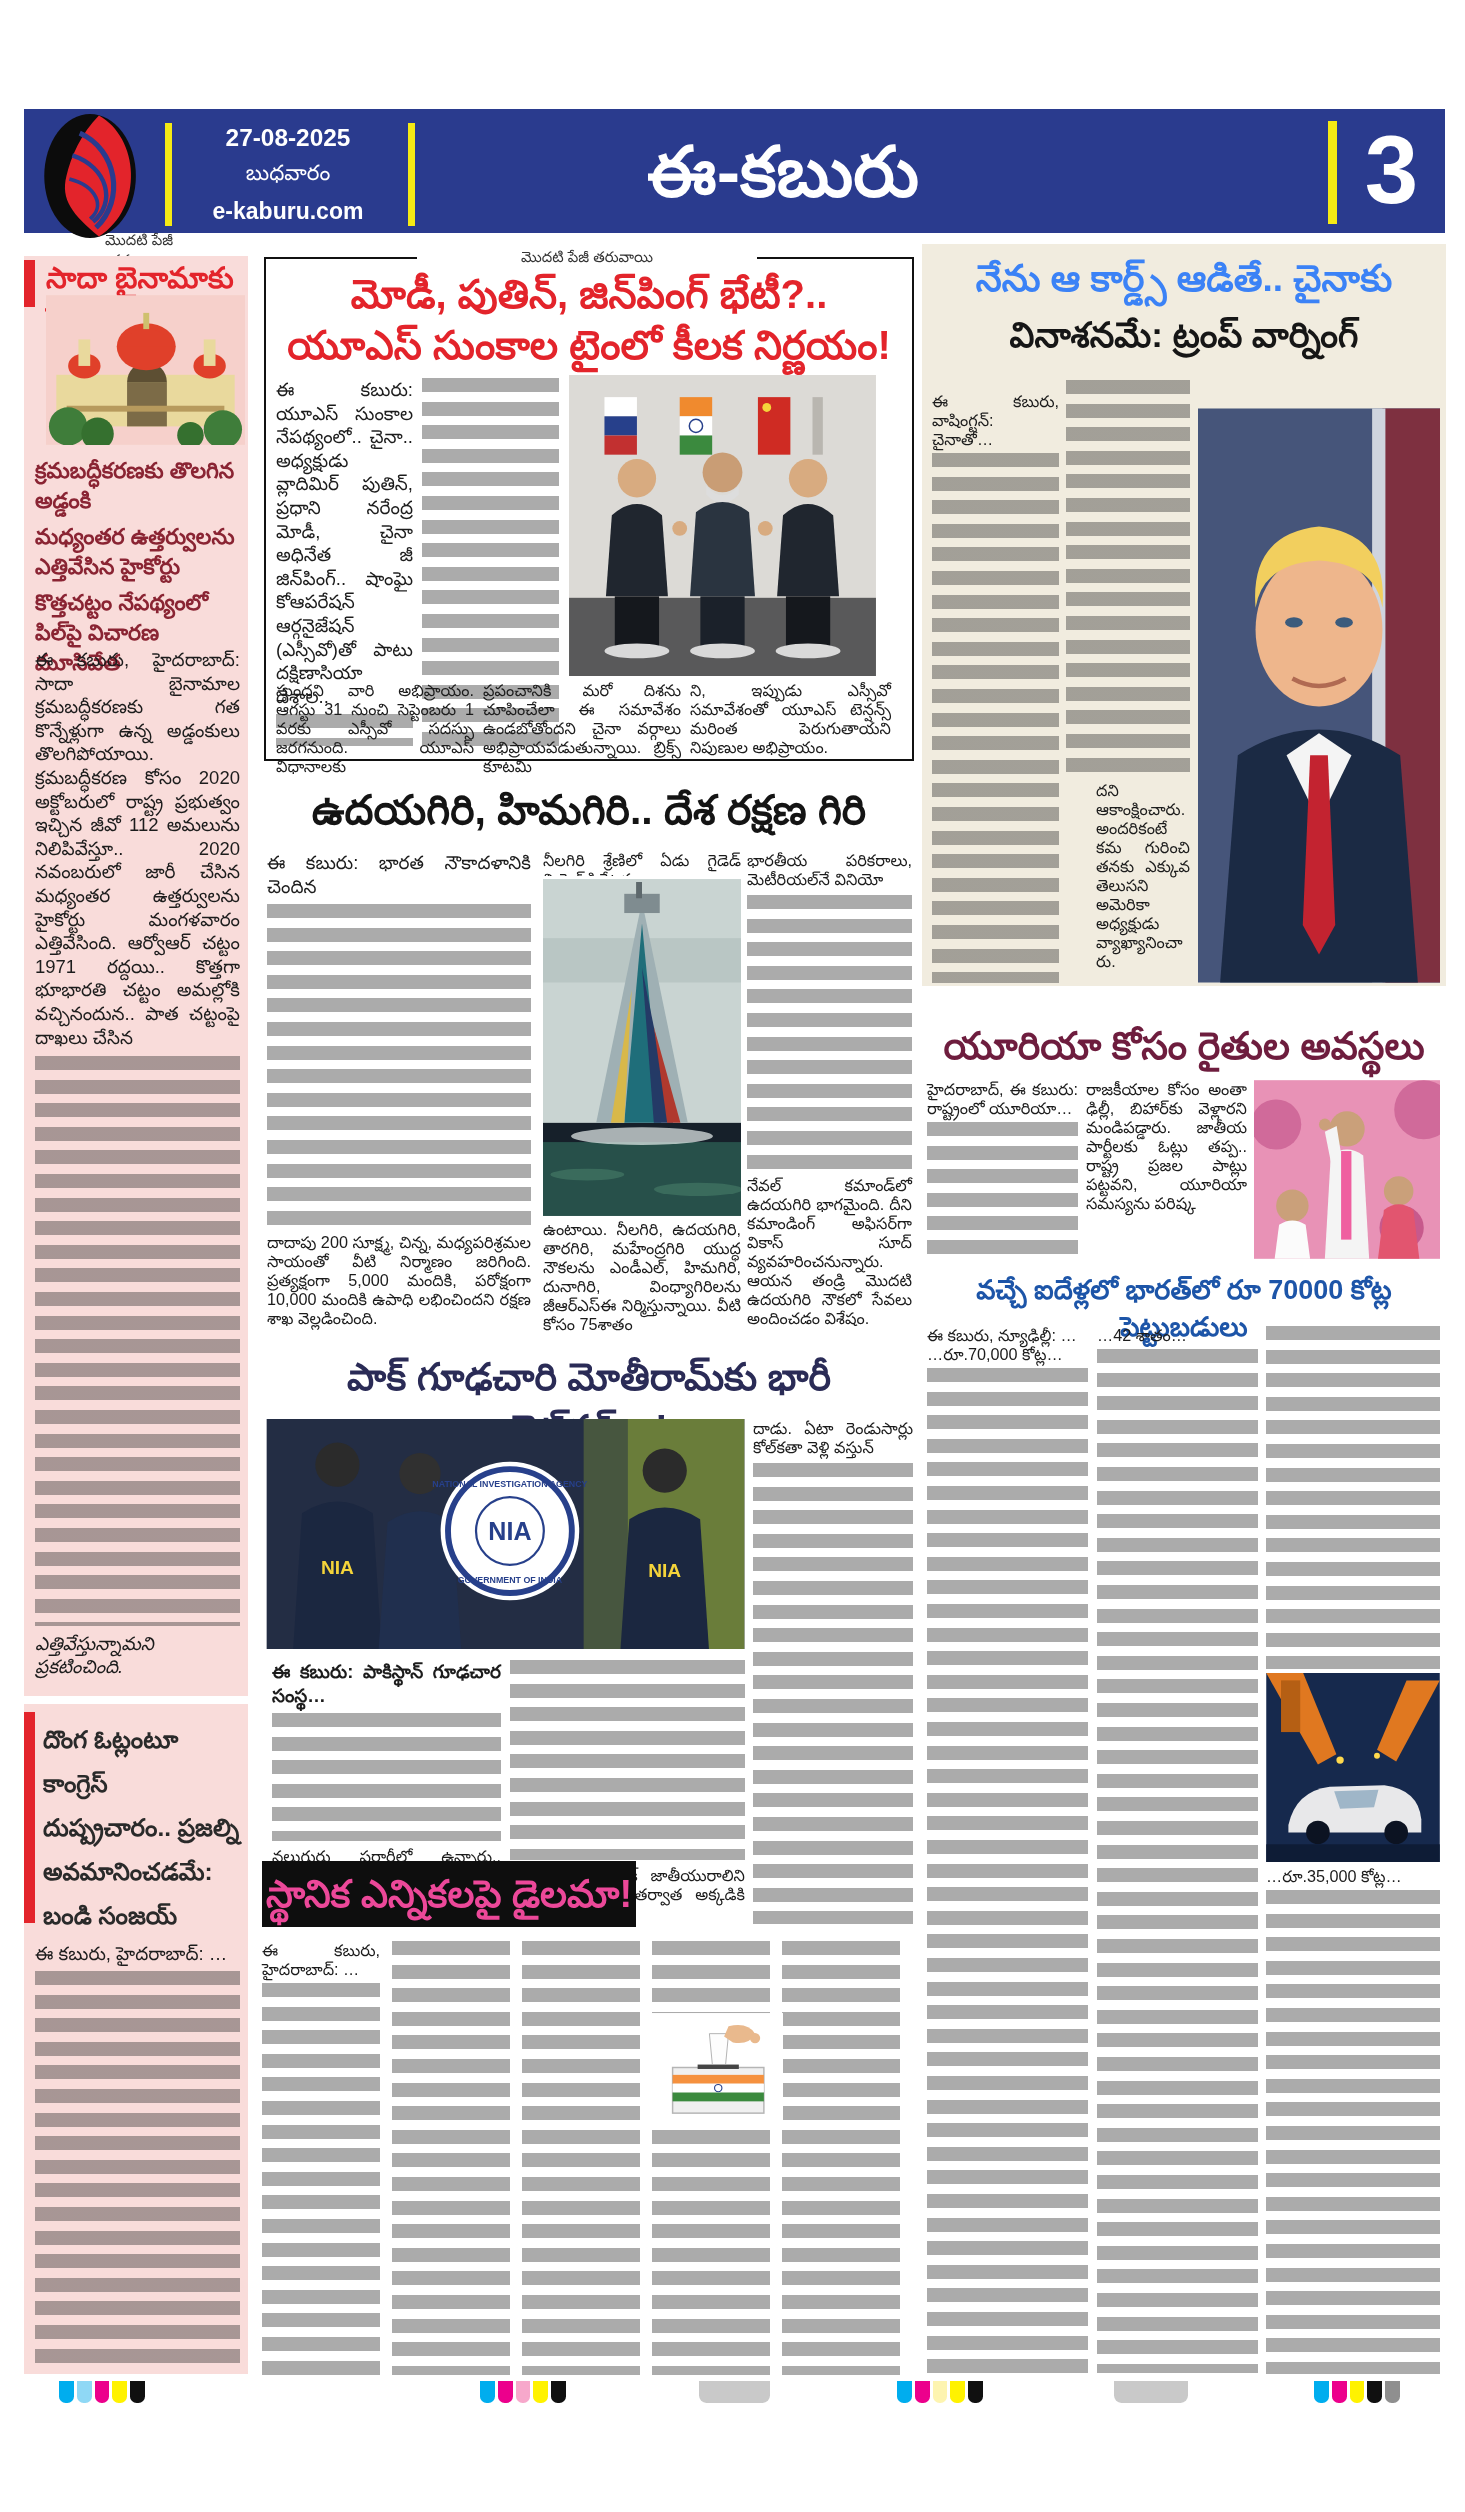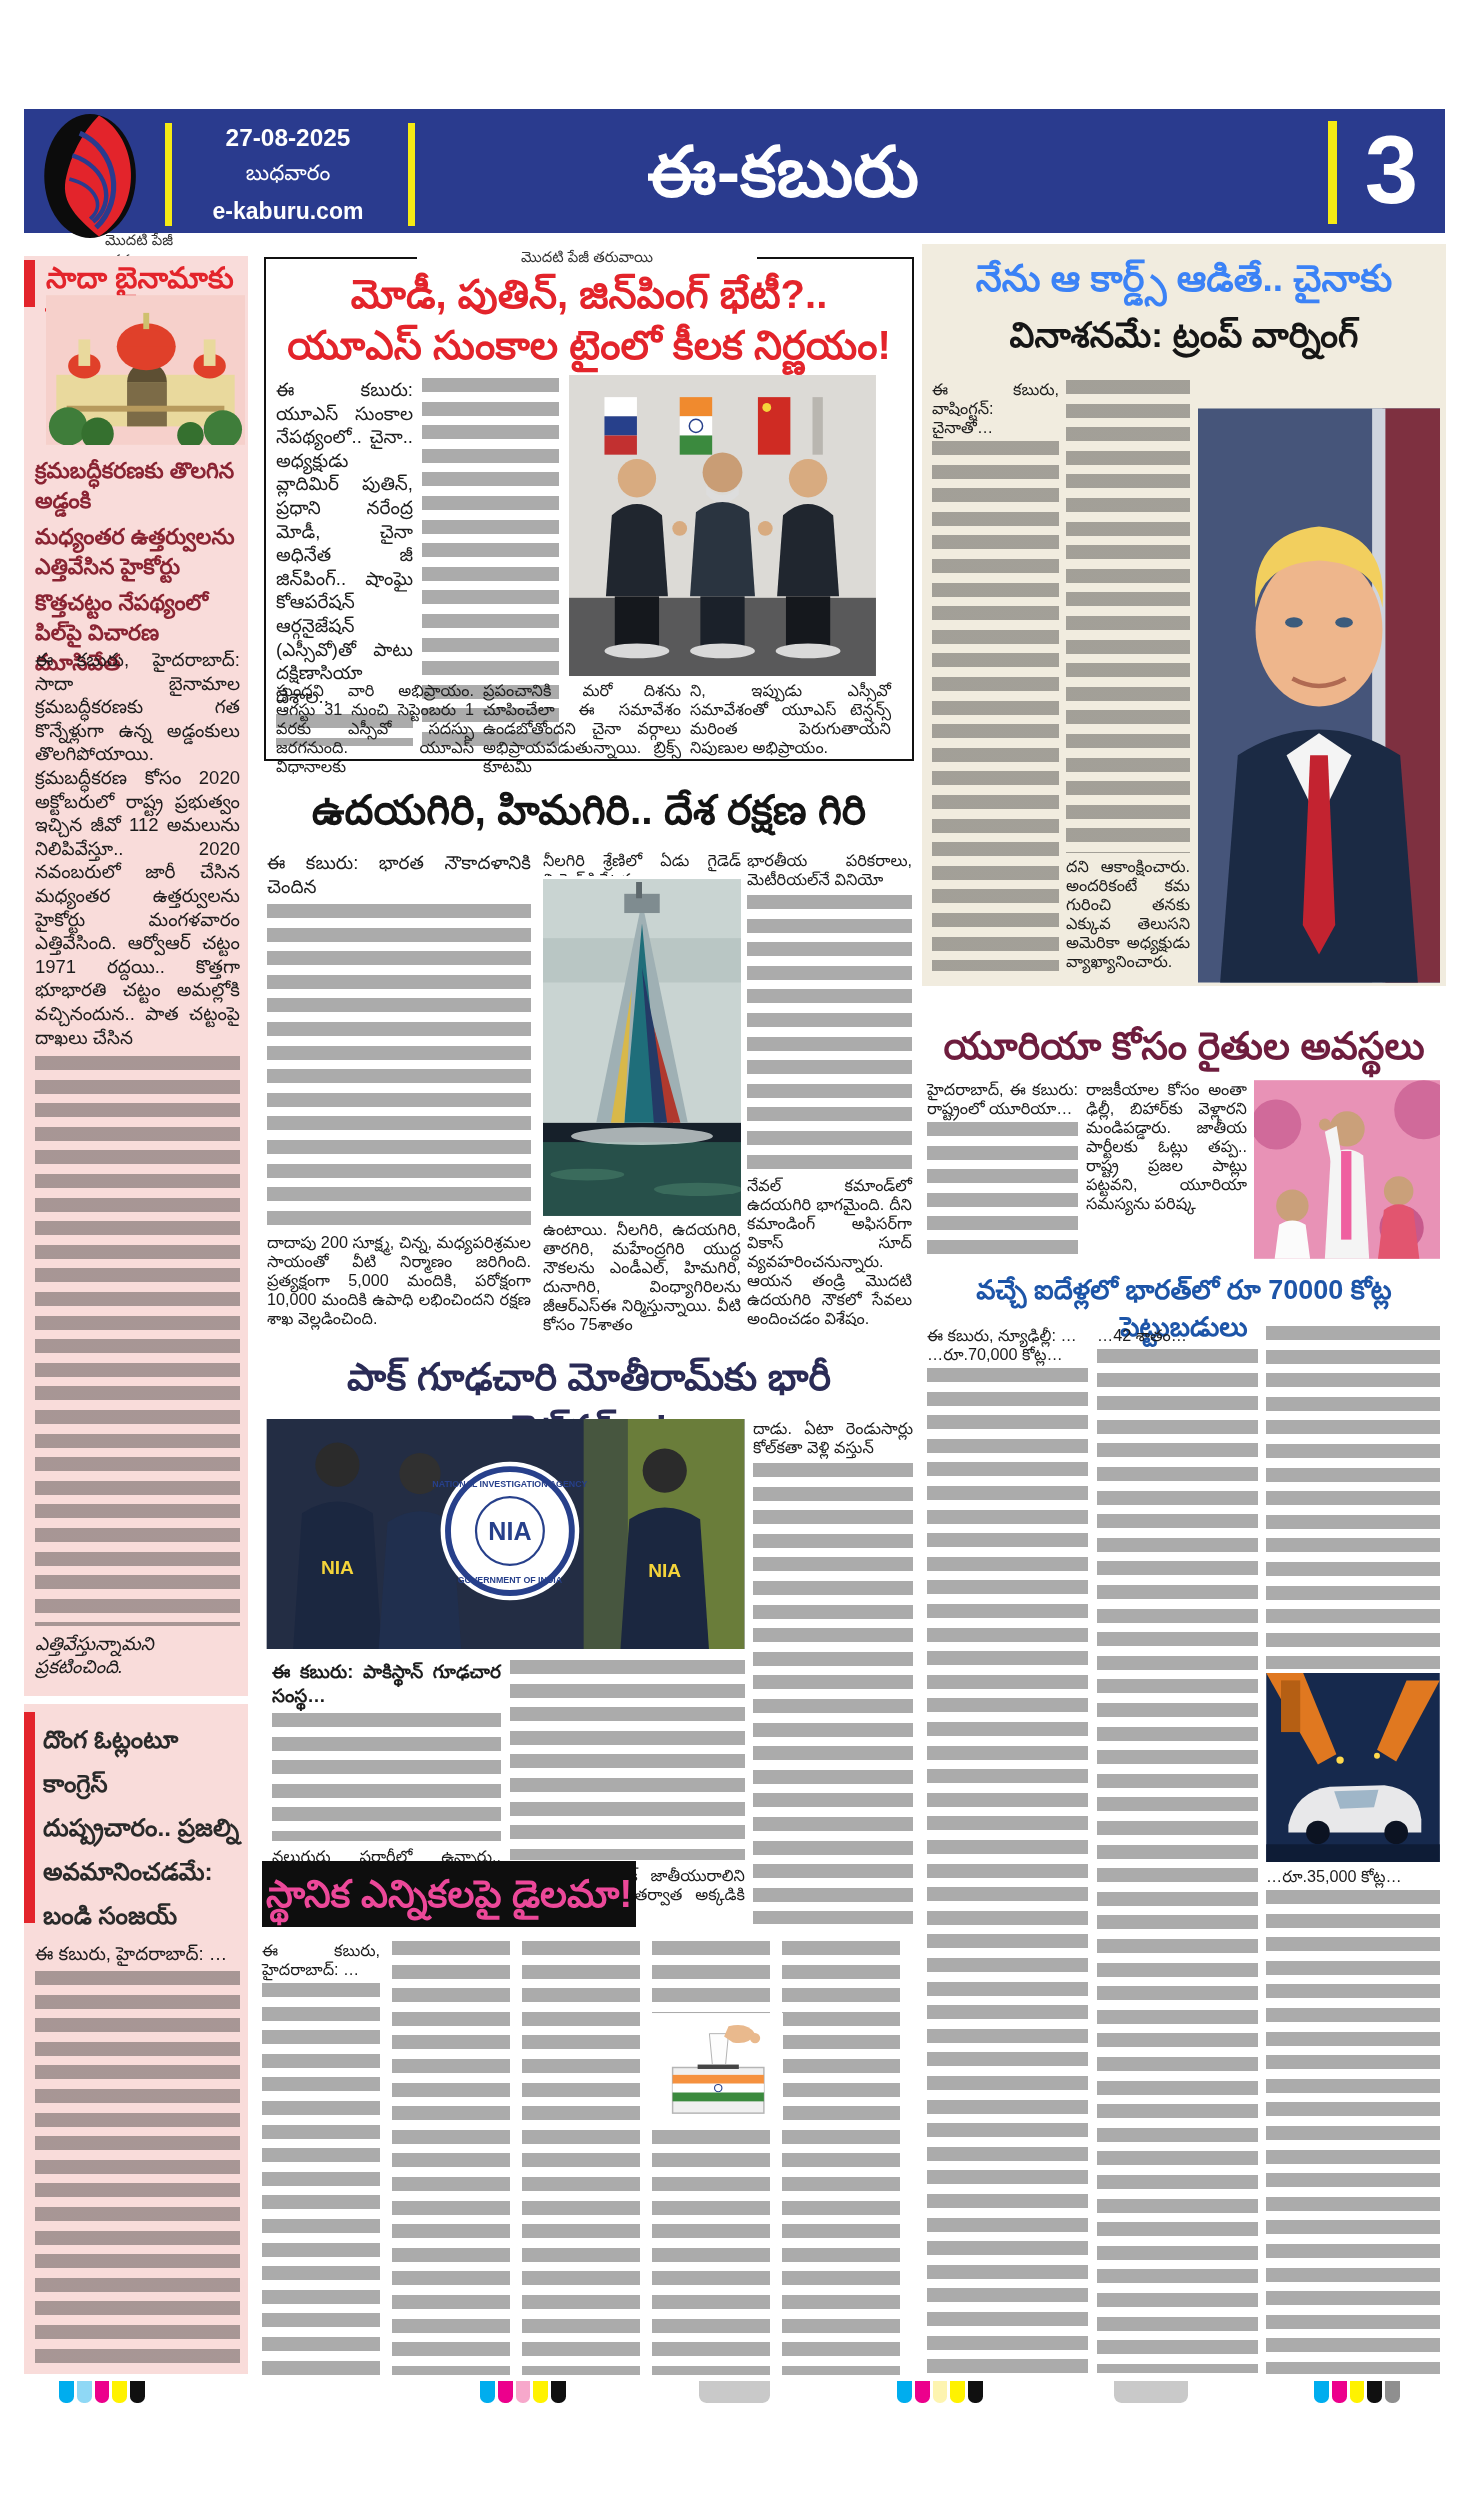--- a/index.html
+++ b/index.html
@@ -255,27 +255,27 @@
     <rect x="62" y="70" width="56" height="6" fill="#444"></rect>
     <polygon points="78,28 104,28 100,70 82,70" fill="#fdfdfd" stroke="#999"></polygon>
     <path d="M104 18 q26 -6 36 10 q-8 16 -30 12 l-12 -8Z" fill="#e9b98d"></path>
     <circle cx="140" cy="34" r="7" fill="#e9b98d"></circle>
   </svg>
 
   <div class="abs" style="left:922px;top:244px;width:524px;height:742px;background:#f1ecdf;"></div>
   <div class="abs ctr b" style="left:929px;top:258px;width:510px;font-size:37px;color:#3b82f6;">నేను ఆ కార్డ్స్ ఆడితే.. చైనాకు</div>
   <div class="abs ctr b" style="left:929px;top:315px;width:510px;font-size:35px;color:#161616;">వినాశనమే: ట్రంప్ వార్నింగ్</div>
 
-  <div class="abs flexcol" style="left:932px;top:380px;width:127px;height:591px;">
+  <div class="abs flexcol" style="left:932px;top:392px;width:127px;height:591px;">
     <div class="tx sm">ఈ కబురు, వాషింగ్టన్: చైనాతో…</div>
     <div class="grow tl" style="margin-top:4.4px;"></div>
   </div>
   <div class="abs flexcol" style="left:1066px;top:380px;width:124px;height:591px;">
     <div class="grow tl"></div>
-    <div class="tx sm" style="margin-top:4.4px;">దని ఆకాంక్షించారు. అందరికంటే కమ గురించి తనకు ఎక్కువ తెలుసని అమెరికా అధ్యక్షుడు వ్యాఖ్యానించారు.</div>
+    <div class="tx sm" style="margin-top:4.4px;margin-left:30px;">దని ఆకాంక్షించారు. అందరికంటే కమ గురించి తనకు ఎక్కువ తెలుసని అమెరికా అధ్యక్షుడు వ్యాఖ్యానించారు.</div>
   </div>
 
   <svg class="abs" style="left:1198px;top:408px;" width="242" height="575" viewBox="0 0 328 778">
     <rect width="328" height="778" fill="#46557a"></rect>
     <rect x="250" width="78" height="778" fill="#7e3040"></rect>
     <rect x="236" width="18" height="778" fill="#cfd4de"></rect>
     <path d="M30 778 L54 470 Q164 400 274 470 L298 778Z" fill="#1b2a44"></path>
     <path d="M120 470 L164 560 L208 470 L164 440Z" fill="#f4f4f4"></path>
     <path d="M152 470 L176 470 L186 700 L164 740 L142 700Z" fill="#c32330"></path>
     <ellipse cx="164" cy="300" rx="86" ry="104" fill="#eeb68c"></ellipse>

